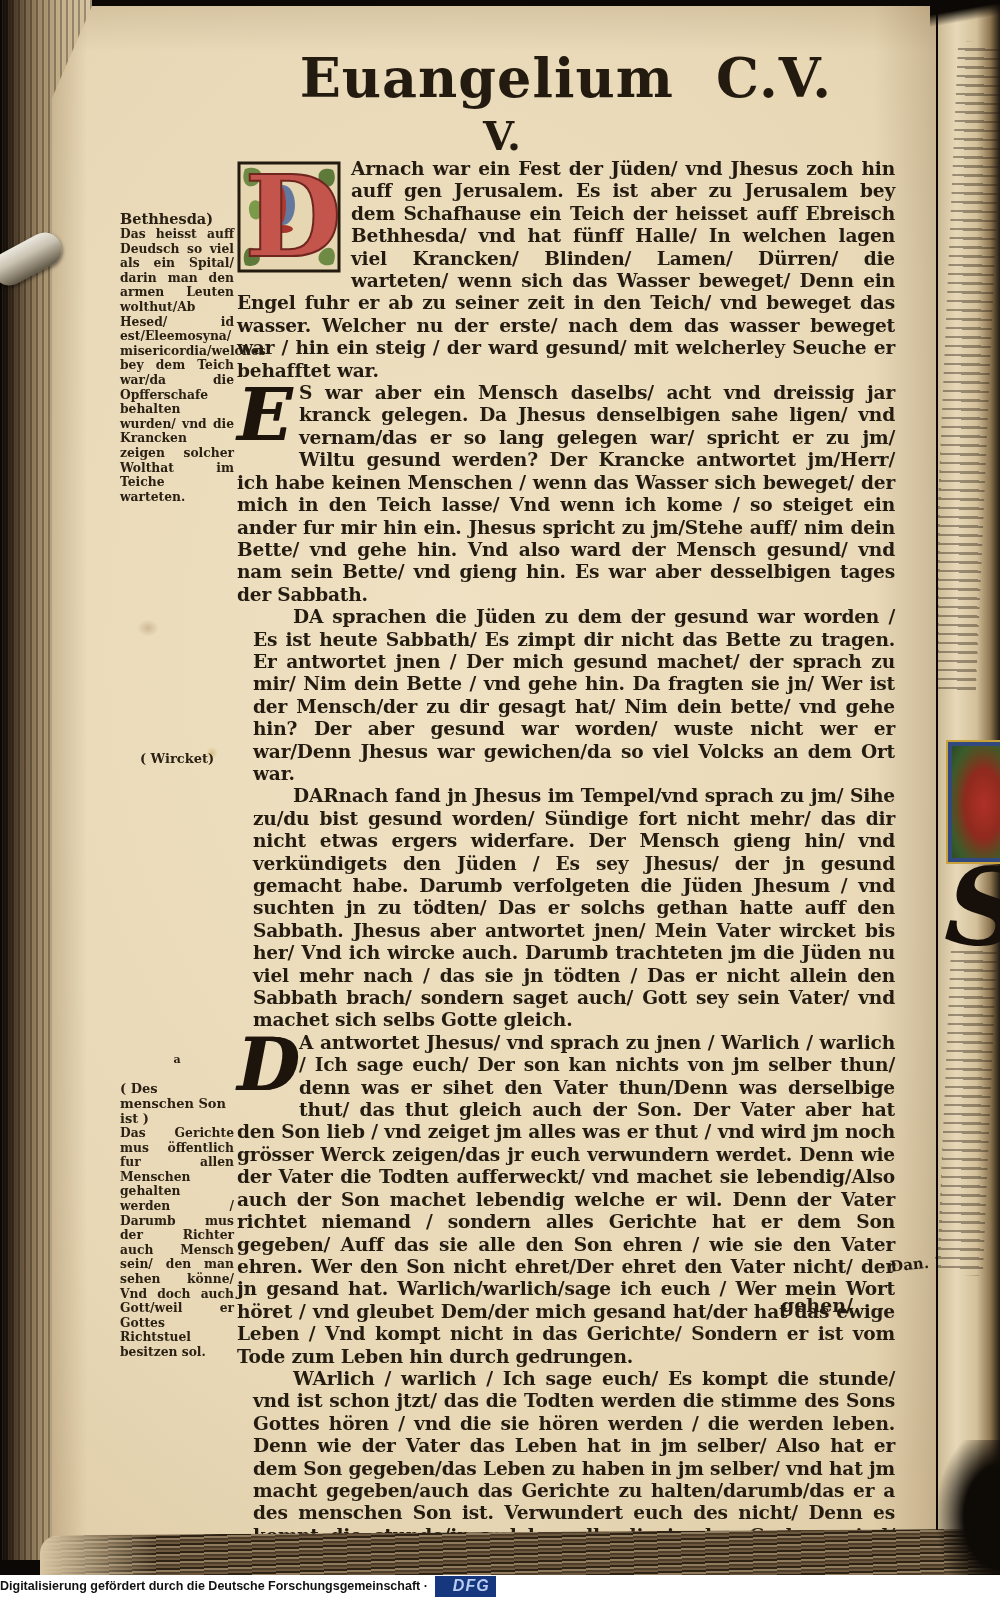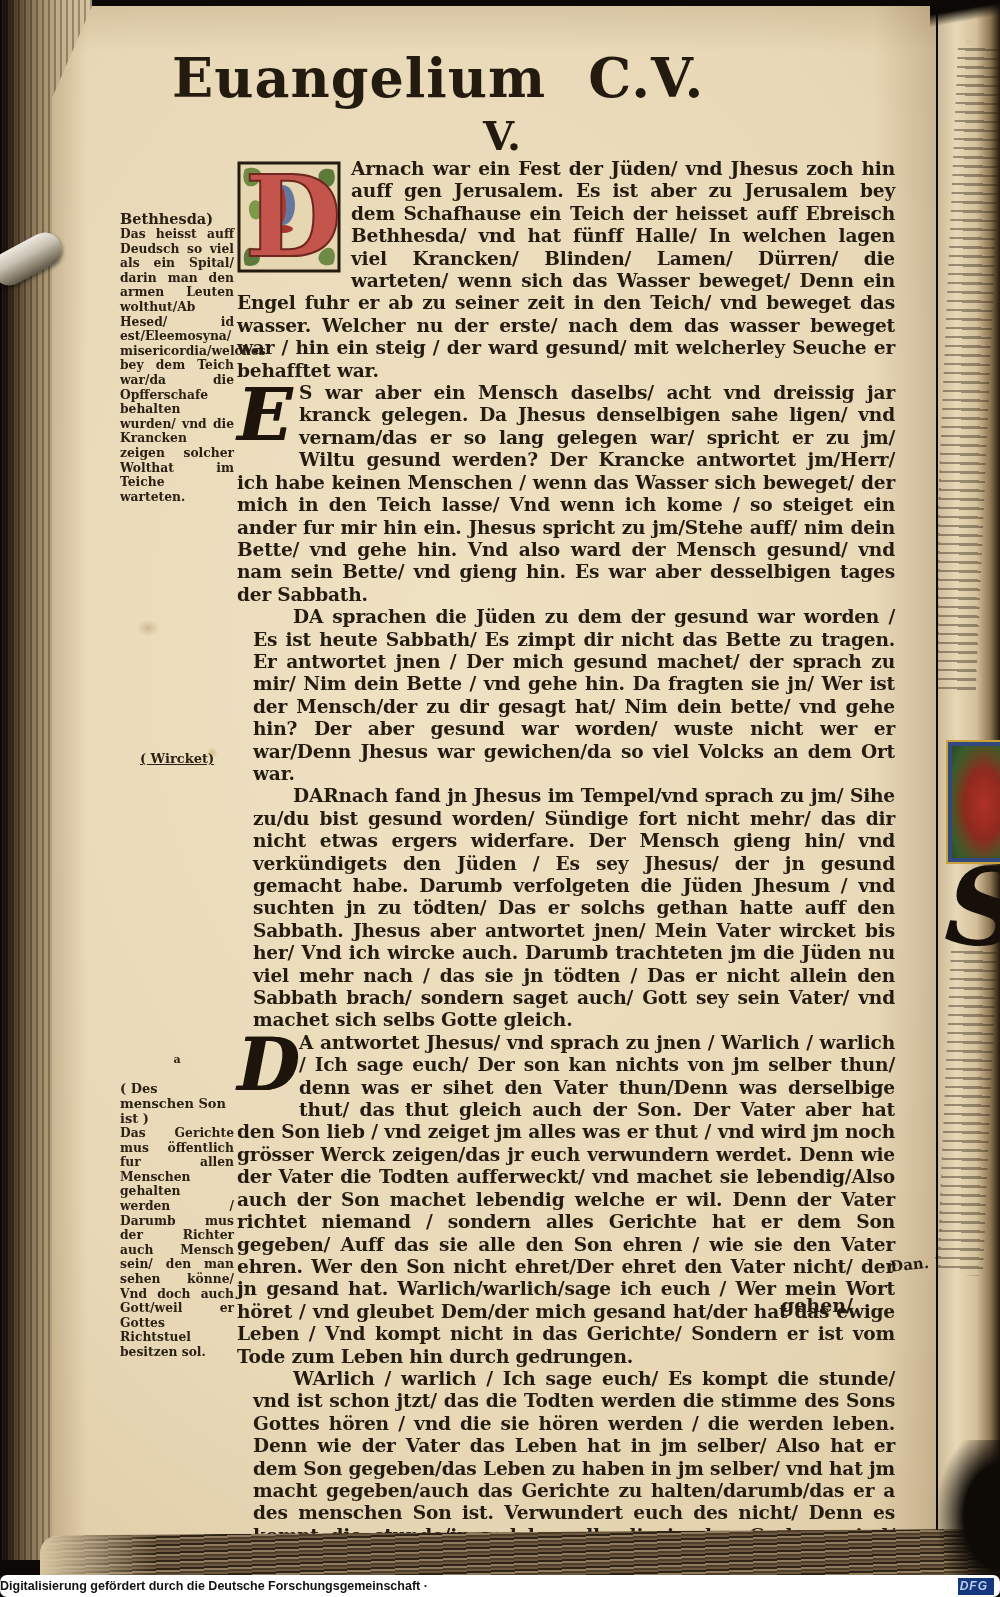--- a/index.html
+++ b/index.html
@@ -21,34 +21,34 @@
     background:
       radial-gradient(18px 14px at 96px 622px, rgba(120,80,30,.25), transparent 60%),
       radial-gradient(10px 10px at 160px 747px, rgba(190,150,60,.4), transparent 60%),
       radial-gradient(26px 18px at 690px 530px, rgba(150,110,50,.12), transparent 60%),
       linear-gradient(90deg, rgba(120,90,50,.28) 0%, transparent 4%),
       linear-gradient(90deg, transparent 93%, rgba(100,70,35,.22) 100%),
       linear-gradient(180deg, rgba(110,80,40,.15) 0%, transparent 3%),
       radial-gradient(120% 100% at 45% 42%, #efe1c3 0%, #e8d8b6 50%, #ddc9a3 80%, #cbb48c 100%);
     color:#241b10;}
   
-  .header-line{position:absolute;left:120px;top:40px;width:660px;text-align:left;
+  .header-line{position:absolute;left:120px;top:40px;width:660px;text-align:right;
     font-weight:bold;font-size:54px;letter-spacing:1px;white-space:nowrap;}
   .header-line .chapter{margin-left:42px;}
   .section-num{position:absolute;left:120px;top:106px;width:660px;text-align:center;
     font-weight:bold;font-size:40px;}
   
   .margin-note{position:absolute;left:68px;width:114px;font-weight:bold;
     font-size:12.3px;line-height:14.6px;text-align:justify;color:#2a2013;}
   .mn-marker{display:block;text-align:center;font-size:11px;line-height:11px;}
   .mn-heading{display:block;font-size:14.5px;line-height:17px;margin-top:16px;}
   .mn-heading.centered{text-align:left;font-size:13px;line-height:15px;}
   #note1{top:188px;}
   #note2{top:728px;}
-  #note2 .mn-heading{text-align:center;font-size:13px;text-decoration:underline;}
+  #note2 .mn-heading{text-align:center;font-size:13px;}
   #note3{top:1048px;}
   
   .main-col{position:absolute;left:185px;top:152px;width:658px;
     font-weight:bold;font-size:18.6px;line-height:22.4px;letter-spacing:-.2px;
     text-align:justify;color:#251c11;}
   .para{margin:0;}
   .para.indent{text-indent:40px;margin-left:16px;}
   .woodcut{float:left;width:104px;height:112px;margin:3px 10px 2px 0;}
   .script-initial{float:left;width:56px;height:66px;margin:2px 6px 0 0;
     font-style:italic;font-weight:bold;font-size:72px;line-height:62px;color:#1d150c;
@@ -74,25 +74,25 @@
   .corner-br{position:absolute;left:930px;top:1440px;width:70px;height:140px;z-index:4;
     background:radial-gradient(90px 130px at 100% 55%, #0e0a06 40%, transparent 72%);}
   
   .book-bottom{position:absolute;left:40px;top:1532px;width:960px;height:46px;z-index:3;
     transform:skewY(-.4deg);border-radius:18px 6px 0 0;
     background:
       linear-gradient(90deg,#d9c6a2 0%, rgba(217,198,162,0) 12%),
       repeating-linear-gradient(178deg,#8f7c5e 0 2px,#4d3d29 2px 4px,#6b583e 4px 6px,#2e2315 6px 8px);}
   
   .footer-bar{position:absolute;left:0;top:1575px;width:1000px;height:22px;background:#ffffff;
-    z-index:6;display:flex;align-items:center;justify-content:space-between;gap:7px;
+    z-index:6;display:flex;align-items:center;justify-content:flex-start;gap:7px;
     font-family:"Liberation Sans",sans-serif;font-size:12.5px;font-weight:bold;color:#111;
-    padding-right:6px;box-sizing:border-box;border-radius:7px;}
+    padding-right:6px;box-sizing:border-box;}
   .dfg-logo{display:inline-block;background:#16367d;color:#b9cdf2;font-style:italic;
-    font-weight:bold;font-size:12px;letter-spacing:1px;padding:1px 6px 2px 2px;}
+    font-weight:bold;font-size:16px;letter-spacing:1px;padding:1px 6px 2px 18px;}
 </style>
 </head>
 <body>
 
 <div id="photo">
 
   <div class="stack-left"></div>
   <div class="clamp"></div>
 
   <div class="page">

